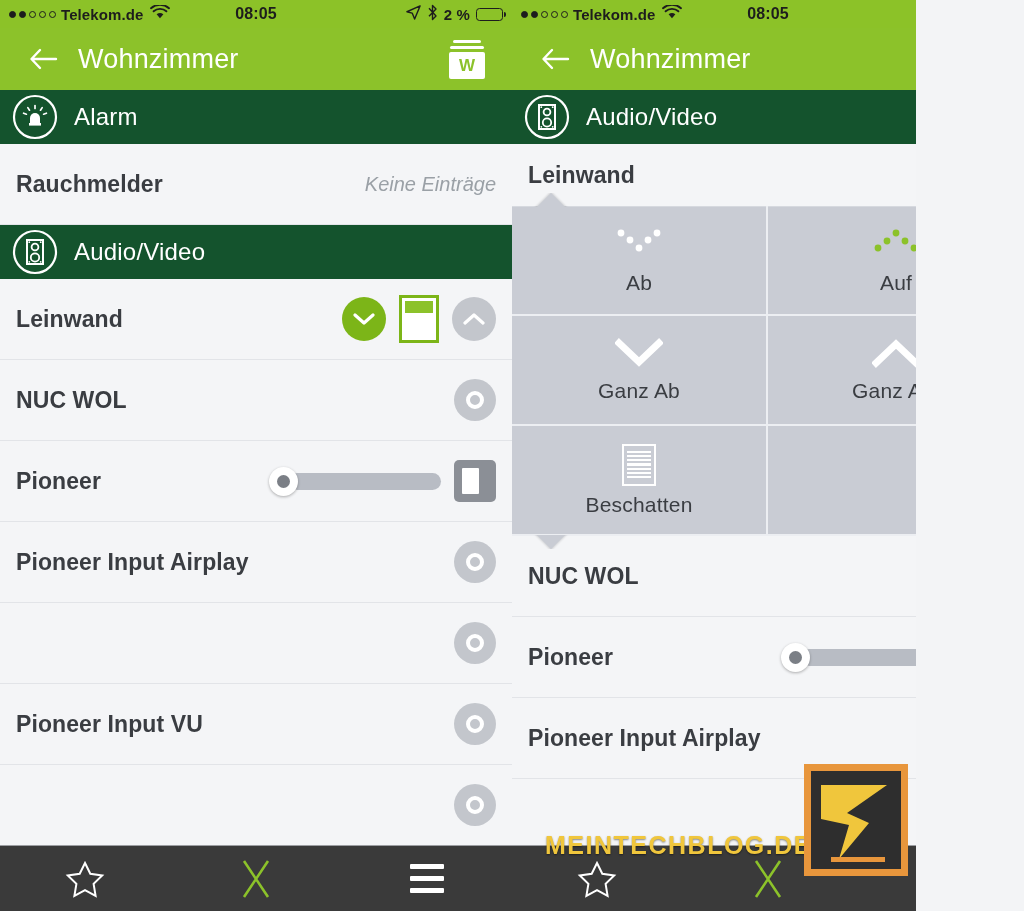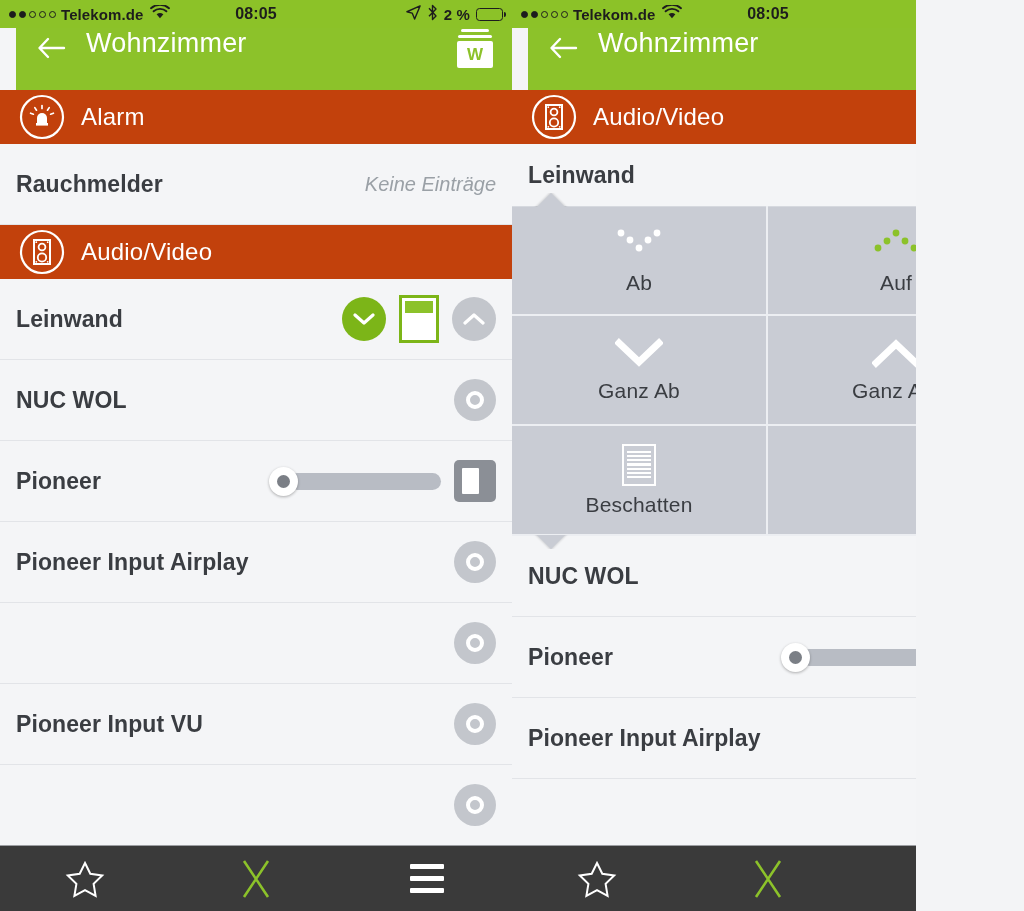--- a/index.html
+++ b/index.html
@@ -31,41 +31,41 @@
     width:27px;height:13px;border:1.6px solid #1d1d1d;border-radius:3.5px;
     position:relative;box-sizing:border-box;
   }
   .batt:after{
     content:"";position:absolute;right:-4px;top:3.5px;width:2.4px;height:5px;
     background:#1d1d1d;border-radius:0 2px 2px 0;
   }
 
   
   .navbar{
-    height:62px;background:#8cc22a;display:flex;
-    padding:0 16px;box-sizing:border-box;position:relative;margin-left:16px;
+    height:62px;background:#8cc22a;display:flex;align-items:center;
+    padding:0 24px;box-sizing:border-box;position:relative;
   }
   .back-arrow{width:40px;height:40px;display:flex;align-items:center;justify-content:center;cursor:pointer;}
   .nav-title{color:#fff;font-size:27px;font-weight:500;margin-left:14px;letter-spacing:.2px;}
   .app-icon{
     margin-left:auto;width:42px;height:40px;position:relative;display:flex;
     align-items:flex-end;justify-content:center;cursor:pointer;
   }
   .app-icon .lid1{position:absolute;top:1px;left:7px;width:28px;height:3.4px;background:#fff;border-radius:2px;}
   .app-icon .lid2{position:absolute;top:7px;left:4px;width:34px;height:3.4px;background:#fff;border-radius:2px;}
   .app-icon .box{
     width:36px;height:27px;background:#fff;border-radius:2px;
     display:flex;align-items:center;justify-content:center;
     color:#8cc22a;font-size:17px;font-weight:600;line-height:1;
   }
 
   
   .cat-row{
-    height:54px;background:#c2410c;display:flex;align-items:center;
-    padding-left:17px;box-sizing:border-box;
+    height:54px;background:#14532d;display:flex;align-items:center;
+    padding-left:10px;box-sizing:border-box;
   }
   .cat-icon{width:50px;height:50px;flex:0 0 50px;}
   .cat-label{color:#fff;font-size:24px;margin-left:14px;letter-spacing:.2px;}
 
   
   .list-row{
     height:81px;display:flex;align-items:center;
     padding:0 16px 0 16px;box-sizing:border-box;
     background:#f4f5f7;border-bottom:1px solid #e2e4e8;
     position:relative;
@@ -564,14 +564,23 @@
         <svg width="36" height="42" viewBox="0 0 36 42">
             <path d="M6 3l24 36M30 3 6 39" fill="none" stroke="#8cc22a" stroke-width="2.6"></path>
           </svg>
       </div>
       <div class="tabitem">
         <span class="minus"></span>
       </div>
     </div>
   </div>
 
+  <div class="watermark">
+    <span class="wm-text">MEINTECHBLOG.DE</span>
+    <span class="wm-logo">
+      <svg class="bolt" viewBox="0 0 74 84">
+          <path d="M4 6h66L30 34l22 10-30 36 10-34L4 40z" fill="#f0c63c"></path>
+        </svg>
+      <span class="bar"></span>
+    </span>
+  </div>
 
 </div>
 
 </body></html>

